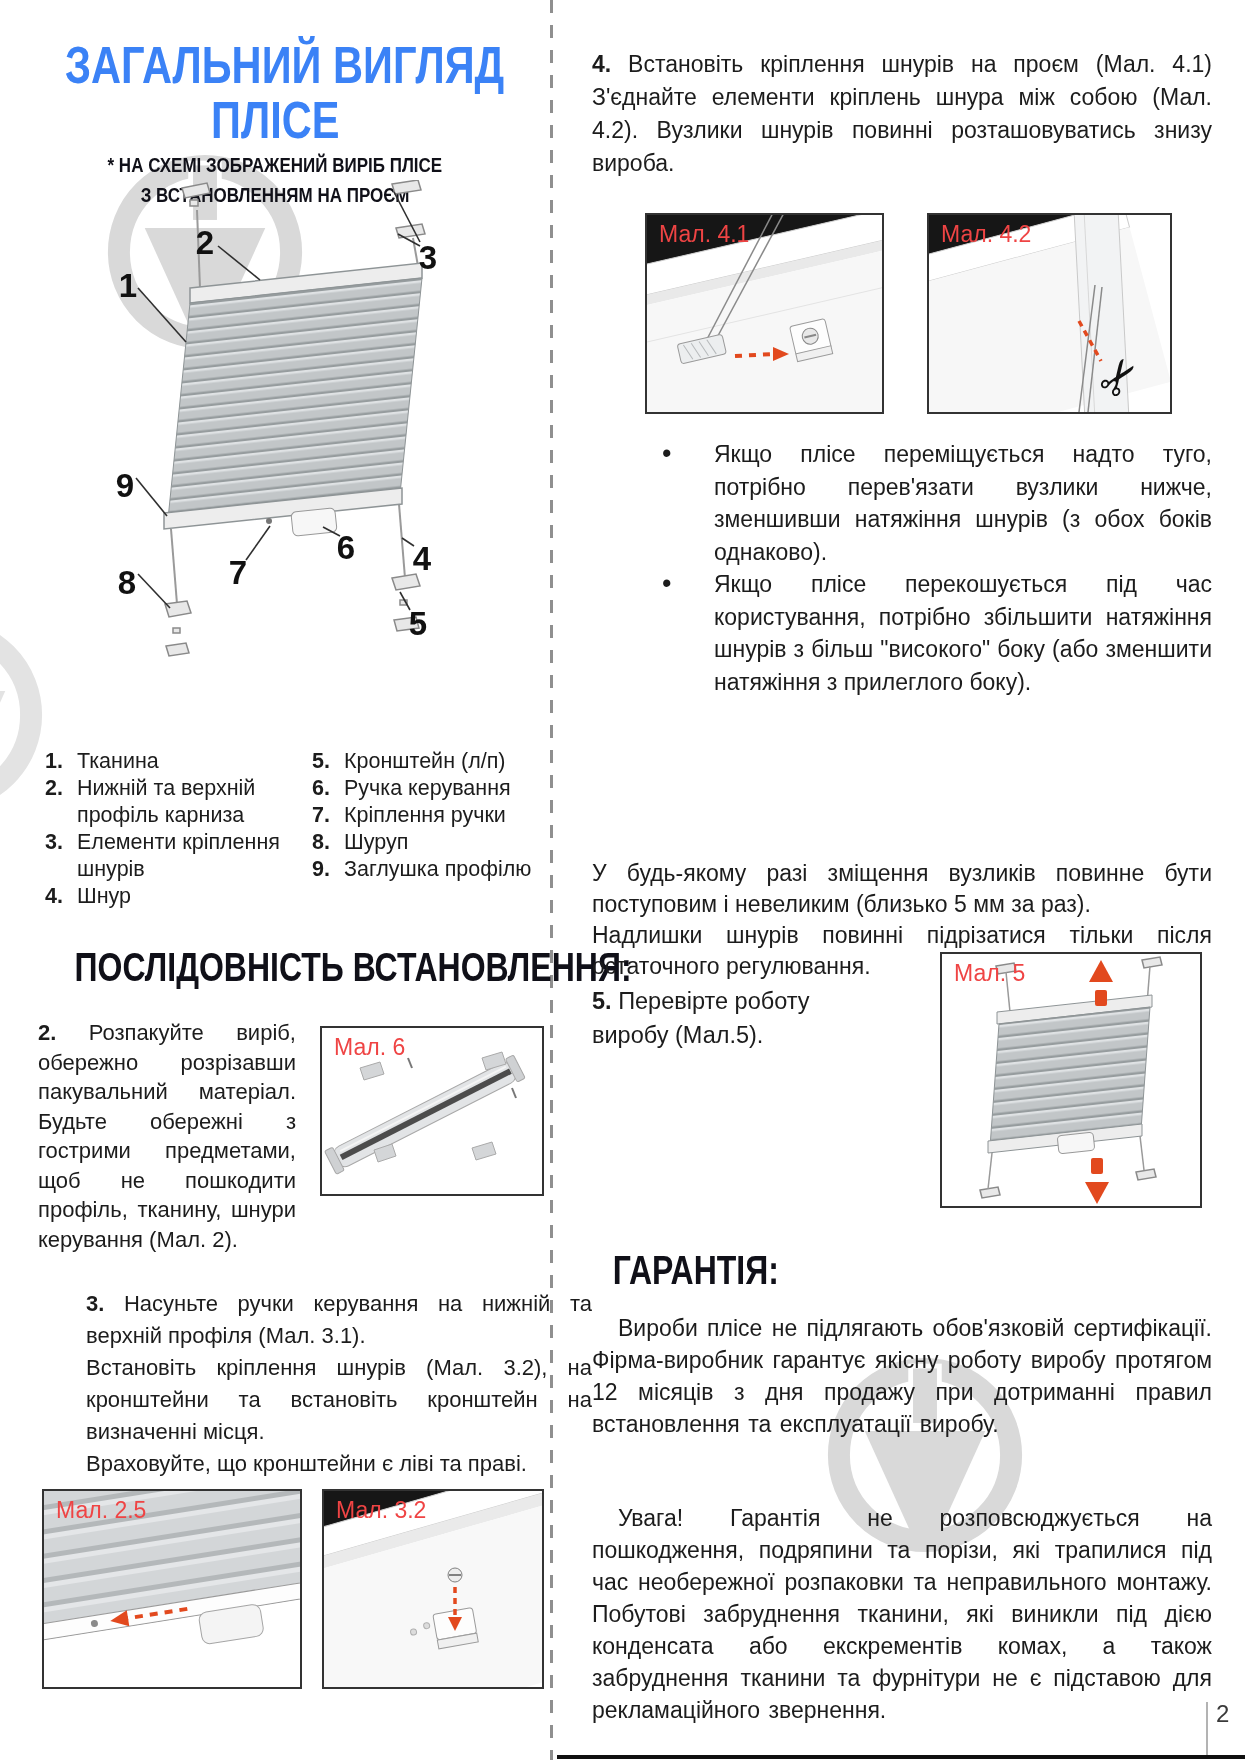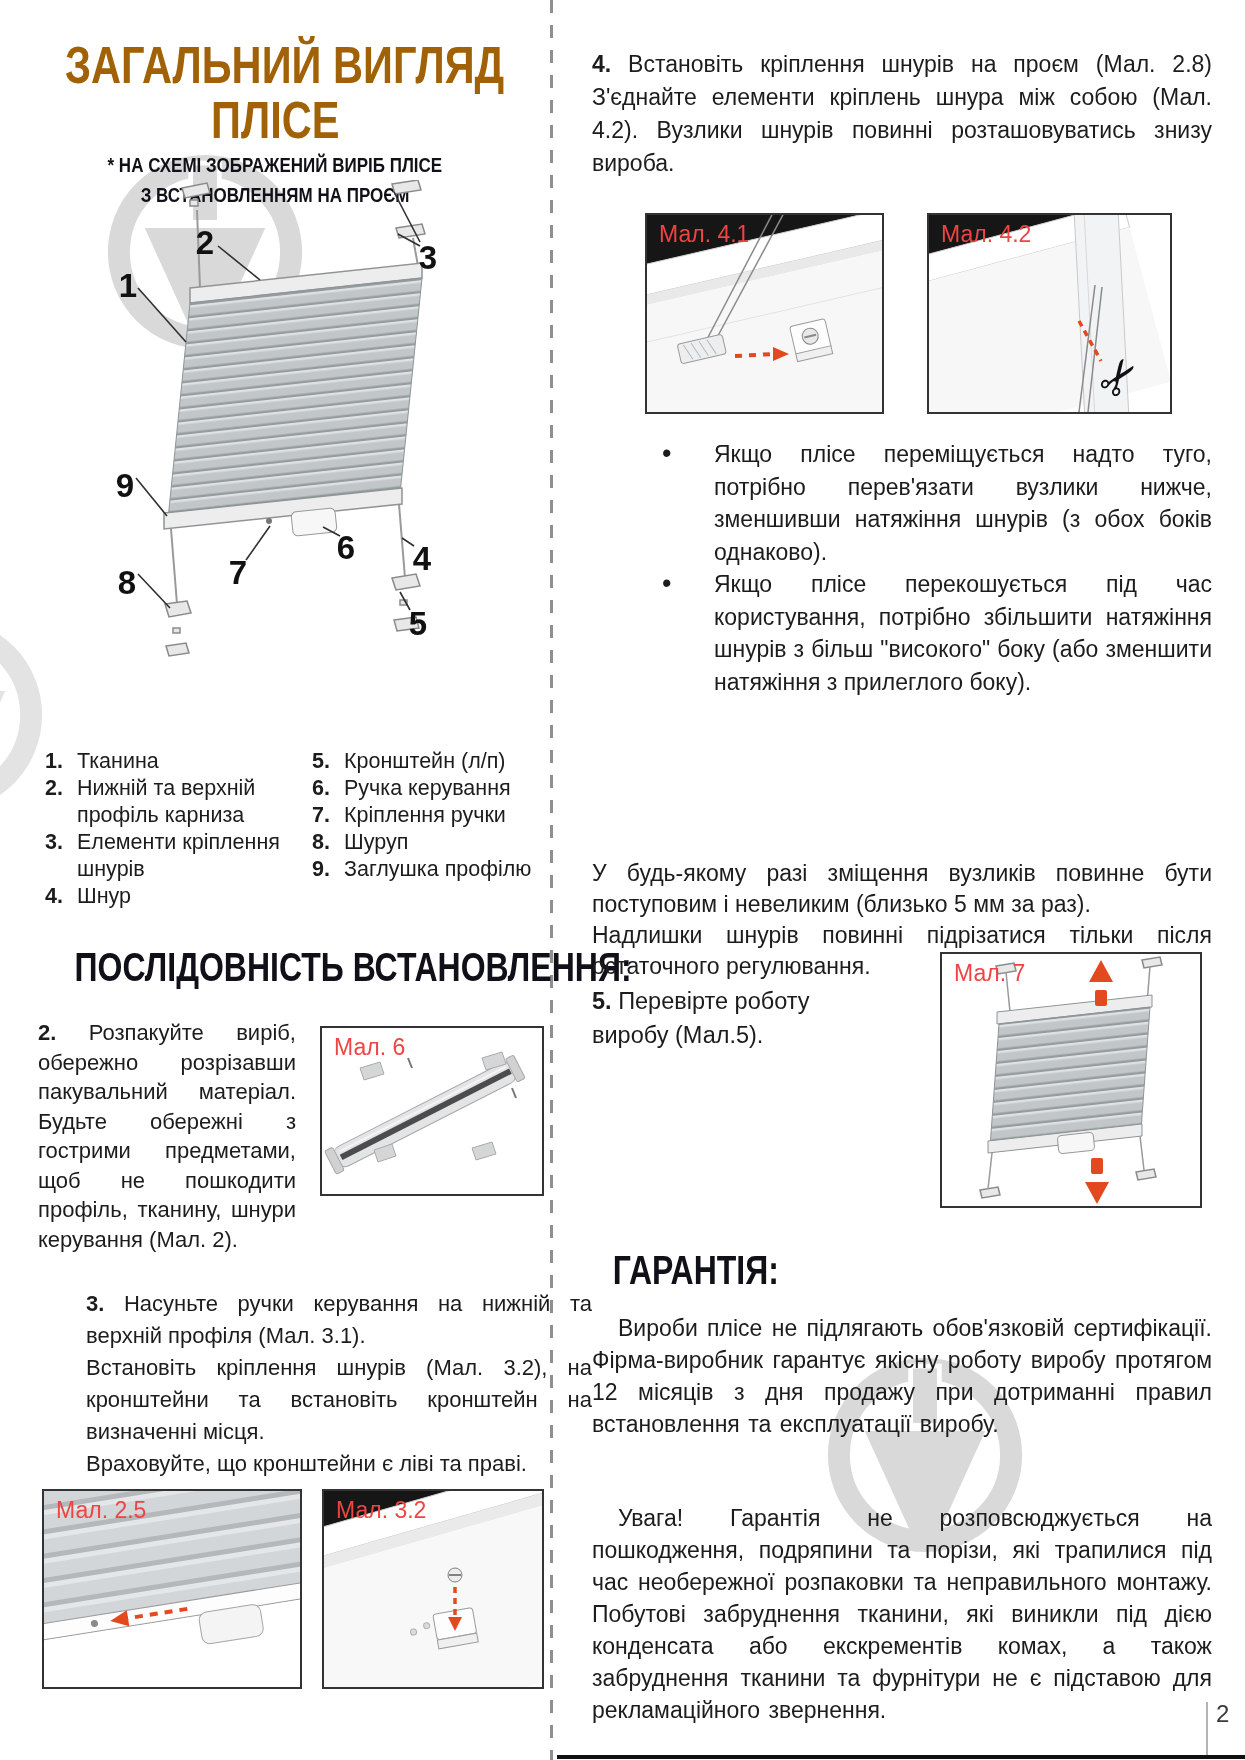--- a/index.html
+++ b/index.html
@@ -5,21 +5,21 @@
   html,body { margin:0; padding:0; background:#ffffff; }
   .page {
     position:relative; width:1245px; height:1760px; background:#ffffff;
     overflow:hidden; font-family:"Liberation Sans", sans-serif; color:#1c1c1c;
   }
   .abs { position:absolute; }
   .cond { display:inline-block; transform:scaleX(0.8); transform-origin:center; white-space:nowrap; }
   .cond85 { display:inline-block; transform:scaleX(0.85); transform-origin:center; white-space:nowrap; }
 
   .h-main { left:10px; top:38px; width:530px; text-align:center; font-weight:700;
-            font-size:52px; line-height:55px; color:#a16207; letter-spacing:0; }
+            font-size:52px; line-height:55px; color:#3b82f6; letter-spacing:0; }
   .h-sub  { left:10px; top:150px; width:530px; text-align:center; font-weight:700;
             font-size:20px; line-height:30px; color:#101018; }
   .h2     { text-align:left; font-weight:700; font-size:40px; color:#101018; }
 
   .para { margin:0; text-align:justify; color:#1c1c1c; }
   .para b { font-weight:700; }
 
   .legend-col { font-size:21.5px; line-height:27px; }
   .legend-item { display:flex; }
   .legend-num { font-weight:700; flex:0 0 32px; }
@@ -257,21 +257,21 @@
       <circle cx="131" cy="84" r="7" fill="#ededed" stroke="#808080"></circle>
       <line x1="125" y1="84" x2="137" y2="84" stroke="#808080" stroke-width="2"></line>
       <line x1="131" y1="96" x2="131" y2="124" stroke="#e2491e" stroke-width="3.5" stroke-dasharray="6 5"></line>
       <polygon points="124,126 138,126 131,140" fill="#e2491e"></polygon>
     </svg>
     <span class="figcap">Мал. 3.2</span>
   </div>
 
   <p class="abs content para" style="left:592px; top:48px; width:620px; font-size:23px; line-height:33px; word-spacing:2px;">
     <b>4.</b>
-    <span>Встановіть кріплення шнурів на проєм (Мал. 2.8) З'єднайте елементи кріплень шнура між собою (Мал. 4.2). Вузлики шнурів повинні розташовуватись знизу вироба.</span>
+    <span>Встановіть кріплення шнурів на проєм (Мал. 4.1) З'єднайте елементи кріплень шнура між собою (Мал. 4.2). Вузлики шнурів повинні розташовуватись знизу вироба.</span>
   </p>
 
   <div class="abs content figure" style="left:645px; top:213px; width:235px; height:197px;">
     <svg class="fig-art" viewBox="0 0 235 197">
       <g transform="rotate(-13 117 98)">
         <rect x="-45" y="-34" width="330" height="58" fill="#161616"></rect>
         <rect x="-45" y="24" width="330" height="30" fill="#ffffff" stroke="#cccccc"></rect>
         <rect x="-45" y="54" width="330" height="10" fill="#e9e9e9"></rect>
         <rect x="-45" y="64" width="330" height="175" fill="#f7f7f7"></rect>
         <line x1="-45" y1="100" x2="285" y2="100" stroke="#e3e3e3"></line>
@@ -354,21 +354,21 @@
       <path d="M57,70 L208,53 L199,176 L48,193 Z" fill="url(#pleat)" stroke="#8e9496"></path>
       <polygon points="46,187 200,170 200,182 46,199" fill="#ededed" stroke="#8e9496"></polygon>
       <rect x="116" y="180" width="36" height="18" rx="4" transform="rotate(-6 134 189)" fill="#f7f7f7" stroke="#999999"></rect>
       <g fill="#e2491e">
         <polygon points="147,28 159,6 171,28"></polygon>
         <rect x="153" y="36" width="12" height="16" rx="2"></rect>
         <rect x="149" y="204" width="12" height="16" rx="2"></rect>
         <polygon points="143,228 167,228 155,250"></polygon>
       </g>
     </svg>
-    <span class="figcap">Мал. 7</span>
+    <span class="figcap">Мал. 5</span>
   </div>
 
   <div class="abs content h2" style="left:592px; top:1248px; width:620px;">
     <span class="cond">ГАРАНТІЯ:</span>
   </div>
   <p class="abs content para" style="left:592px; top:1312px; width:620px; font-size:23px; line-height:32px; text-indent:26px; word-spacing:2px;">
     <span>Вироби плісе не підлягають обов'язковій сертифікації. Фірма-виробник гарантує якісну роботу виробу протягом 12 місяців з дня продажу при дотриманні правил встановлення та експлуатації виробу.</span>
   </p>
   <p class="abs content para" style="left:592px; top:1502px; width:620px; font-size:23px; line-height:32px; text-indent:26px; word-spacing:2px;">
     <span>Увага! Гарантія не розповсюджується на пошкодження, подряпини та порізи, які трапилися під час необережної розпаковки та неправильного монтажу. Побутові забруднення тканини, які виникли під дією конденсата або екскрементів комах, а також забруднення тканини та фурнітури не є підставою для рекламаційного звернення.</span>

